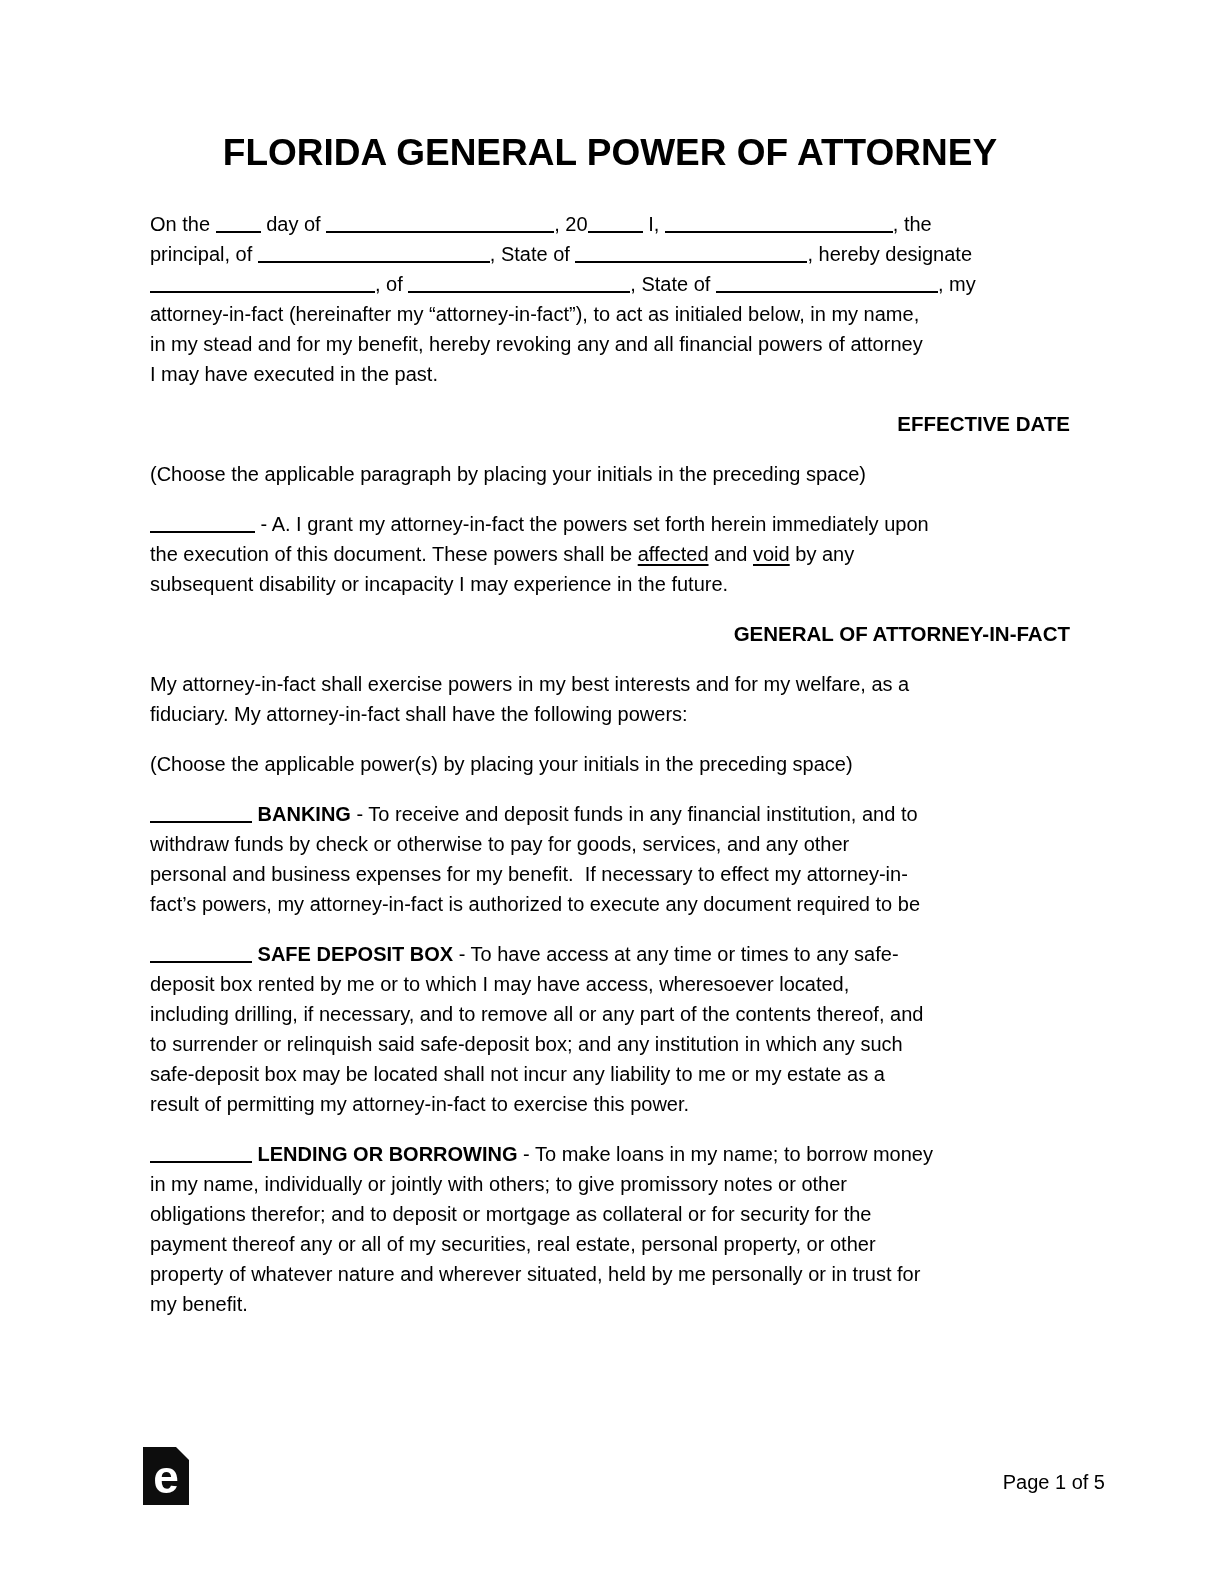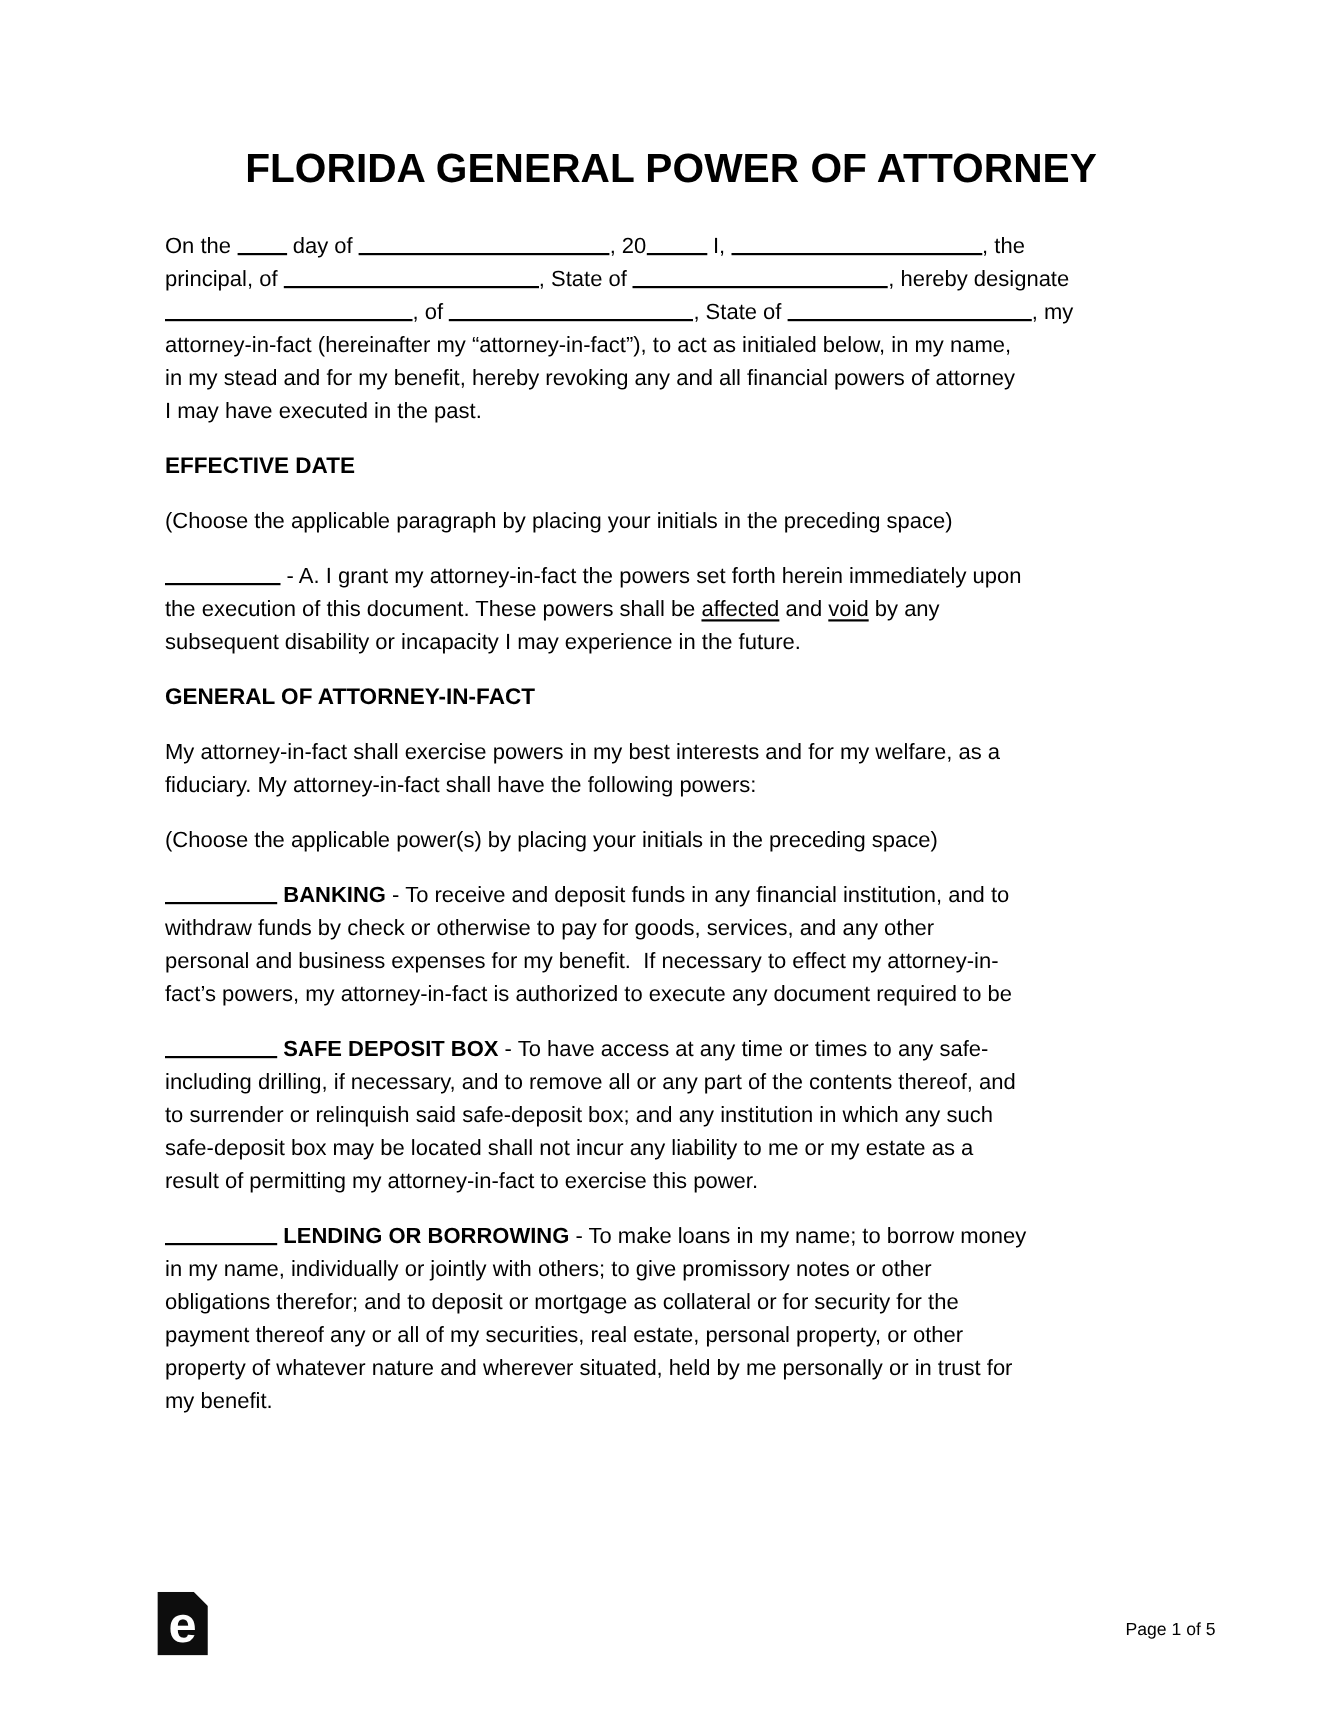--- a/index.html
+++ b/index.html
@@ -26,21 +26,21 @@
     line-height: 1.5;
     margin: 0 0 28px 0;
   }
   .block { margin: 0 0 20px 0; }
   .para {
     font-size: 20px;
     line-height: 30px;
   }
   .line { white-space: pre; }
   .heading {
-    text-align: left;
+    text-align: right;
     font-weight: bold;
     font-size: 20.5px;
     line-height: 30px;
   }
   .b { font-weight: bold; }
   .bu {
     font-weight: normal;
     text-decoration: underline;
     text-decoration-thickness: 2px;
     text-underline-offset: 3px;
@@ -69,21 +69,21 @@
   .logo-letter {
     color: #ffffff;
     font-weight: bold;
     font-size: 46px;
     line-height: 1;
   }
   .page-number {
     position: absolute;
     top: 1469px;
     right: 115px;
-    font-size: 16px;
+    font-size: 20px;
     line-height: 26px;
   }
 </style>
 </head>
 <body>
 
 <div class="page">
   <div class="content">
     <div class="doc-title">
       <div>FLORIDA GENERAL POWER OF ATTORNEY</div>
@@ -115,20 +115,21 @@
           <div class="line"><span>(Choose the applicable power(s) by placing your initials in the preceding space)</span></div>
         </div>
         <div class="block para">
           <div class="line"><span class="blank" style="width: 102px;"></span><span> </span><span class="b">BANKING</span><span> - To receive and deposit funds in any financial institution, and to</span></div>
           <div class="line"><span>withdraw funds by check or otherwise to pay for goods, services, and any other</span></div>
           <div class="line"><span>personal and business expenses for my benefit.  If necessary to effect my attorney-in-</span></div>
           <div class="line"><span>fact’s powers, my attorney-in-fact is authorized to execute any document required to be</span></div>
         </div>
         <div class="block para">
           <div class="line"><span class="blank" style="width: 102px;"></span><span> </span><span class="b">SAFE DEPOSIT BOX</span><span> - To have access at any time or times to any safe-</span></div>
+          <div class="line"><span>deposit box rented by me or to which I may have access, wheresoever located,</span></div>
           <div class="line"><span>including drilling, if necessary, and to remove all or any part of the contents thereof, and</span></div>
           <div class="line"><span>to surrender or relinquish said safe-deposit box; and any institution in which any such</span></div>
           <div class="line"><span>safe-deposit box may be located shall not incur any liability to me or my estate as a</span></div>
           <div class="line"><span>result of permitting my attorney-in-fact to exercise this power.</span></div>
         </div>
         <div class="block para">
           <div class="line"><span class="blank" style="width: 102px;"></span><span> </span><span class="b">LENDING OR BORROWING</span><span> - To make loans in my name; to borrow money</span></div>
           <div class="line"><span>in my name, individually or jointly with others; to give promissory notes or other</span></div>
           <div class="line"><span>obligations therefor; and to deposit or mortgage as collateral or for security for the</span></div>
           <div class="line"><span>payment thereof any or all of my securities, real estate, personal property, or other</span></div>

